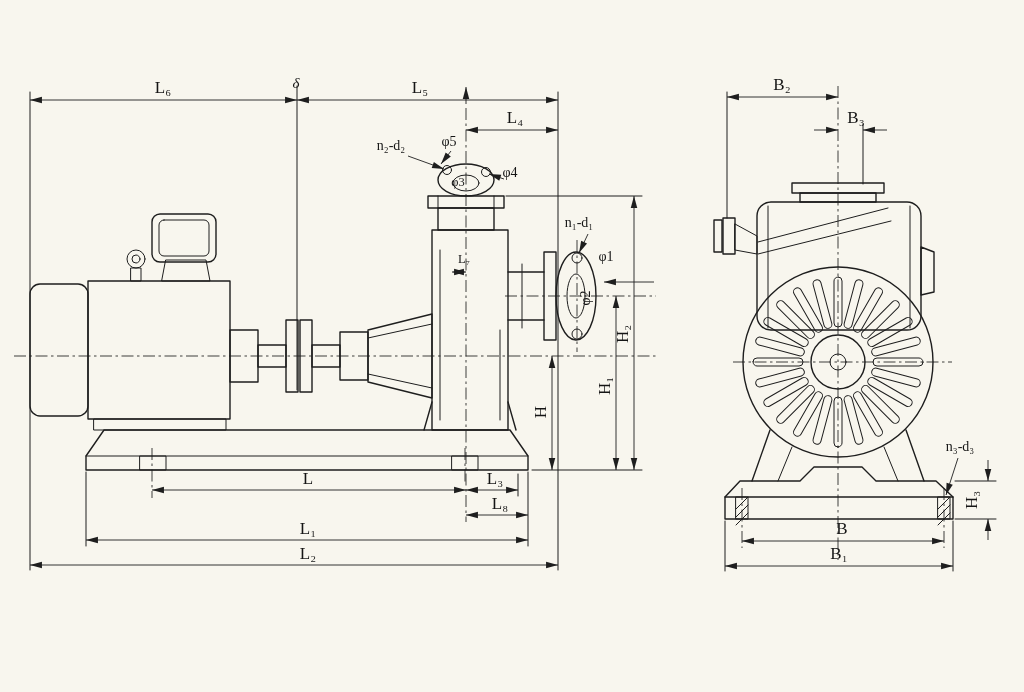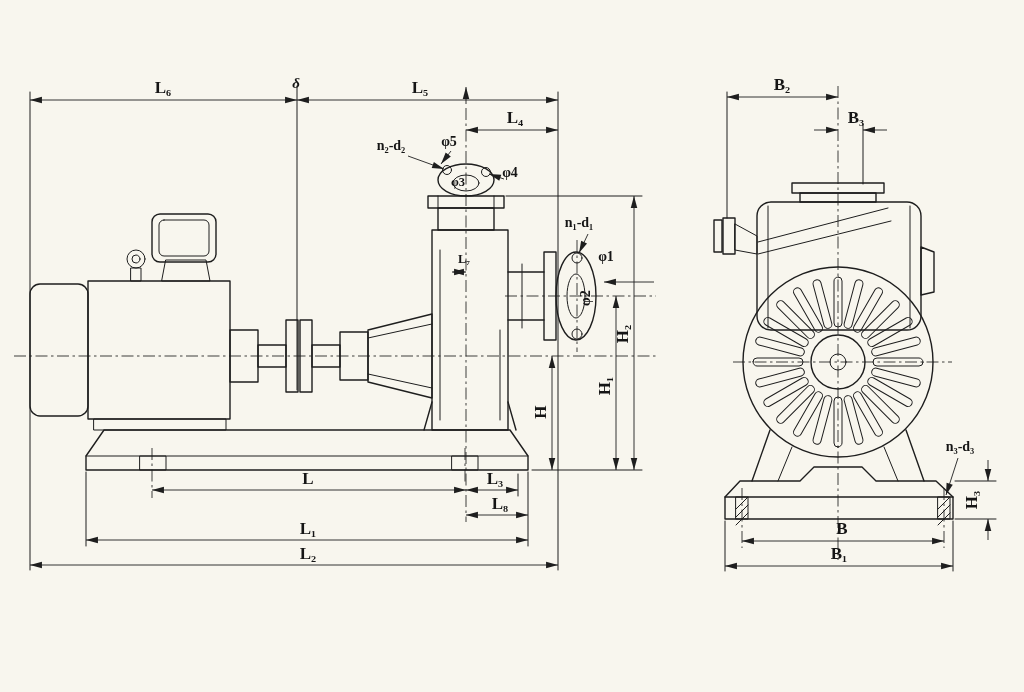--- a/index.html
+++ b/index.html
@@ -1,16 +1,16 @@
 <!DOCTYPE html>
 <html><head>
 <meta charset="utf-8">
 <style>
   html,body{margin:0;padding:0;background:#e9e7e0;}
-  .stage{position:relative;width:1024px;height:692px;background:#f8f6ee;overflow:hidden;font-weight:bold;}
+  .stage{position:relative;width:1024px;height:692px;background:#f8f6ee;overflow:hidden;}
   svg{display:block;}
   .o{fill:none;stroke:#1e1e1e;stroke-width:1.4;stroke-linejoin:round;stroke-linecap:round;}
   .t{fill:none;stroke:#1e1e1e;stroke-width:1;stroke-linejoin:round;stroke-linecap:round;}
   .d{fill:none;stroke:#1e1e1e;stroke-width:0.9;}
   .cl{fill:none;stroke:#1e1e1e;stroke-width:0.85;stroke-dasharray:12 3.5 2.5 3.5;}
   text{font-family:"Liberation Serif","DejaVu Serif",serif;font-size:17px;fill:#151515;text-anchor:middle;}
   .sm{font-size:12.5px;}
   .md{font-size:14px;}
   .it{font-style:italic;font-size:15px;}
 </style>

